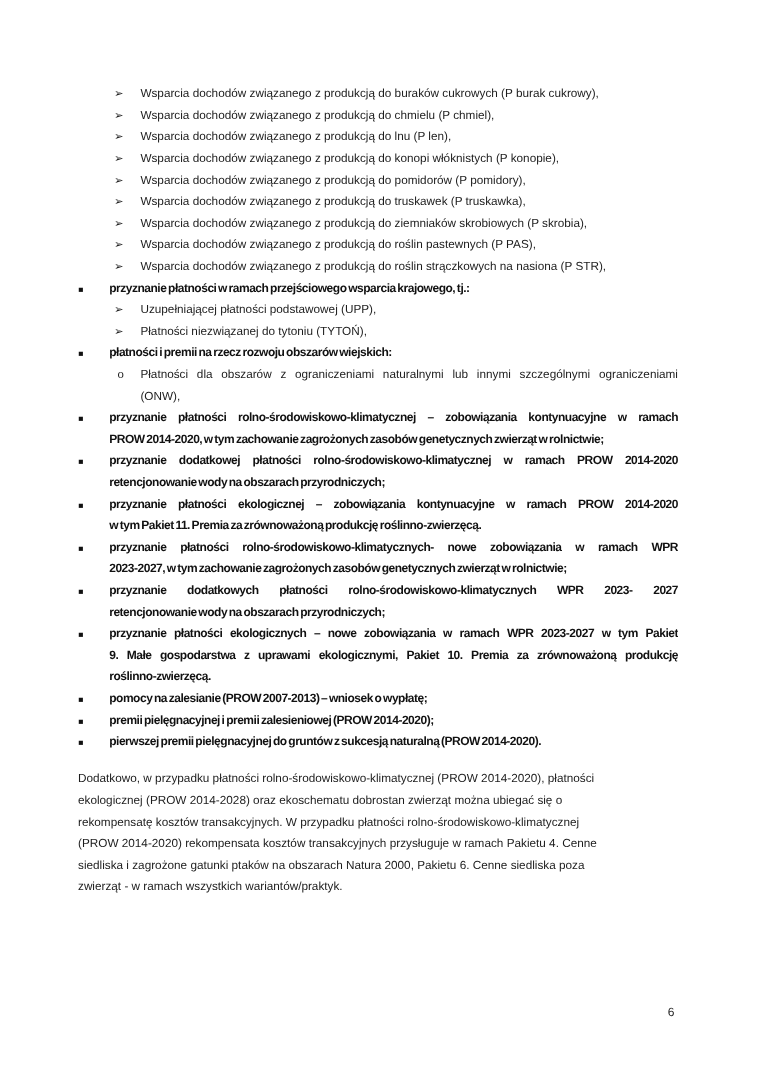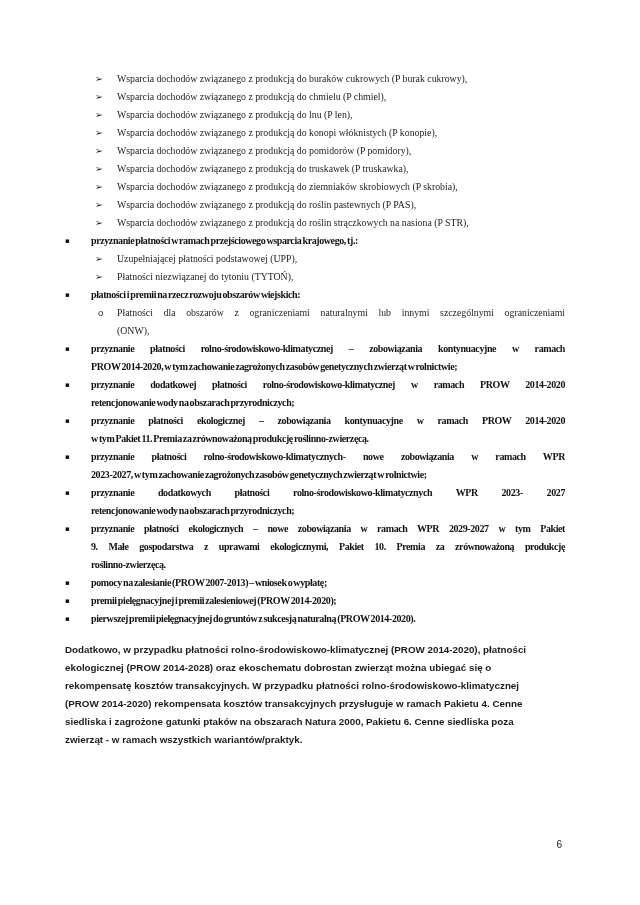--- a/index.html
+++ b/index.html
@@ -52,35 +52,34 @@
     line-height: 18px;
     font-family: "DejaVu Sans", sans-serif;
   }
   
   .row.circle { padding-left: 33px; }
   .row.circle .marker {
     flex: 0 0 19px;
     font-size: 9.5px;
     line-height: 18px;
   }
-  .lines { flex: 1; min-width: 0; font-family: Liberation Serif, serif; }
+  .lines { flex: 1; min-width: 0; }
   .tline {
     white-space: nowrap;
     height: 18px;
   }
   .tline.just {
     white-space: normal;
     text-align: justify;
     text-align-last: justify;
     overflow: hidden;
     max-height: 18px;
   }
   .para {
     margin-top: 13px;
-    font-weight: bold;
   }
   .para .tline { white-space: nowrap; }
   .page-number {
     position: absolute;
     top: 836px;
     right: 78px;
     font-size: 10px;
     color: #1c1c1c;
   }
 </style>
@@ -205,21 +204,21 @@
       <div class="row bullet">
         <span class="marker">▪</span>
         <div class="lines">
           <div class="tline just">przyznanie dodatkowych płatności rolno-środowiskowo-klimatycznych WPR 2023- 2027</div>
           <div class="tline">retencjonowanie wody na obszarach przyrodniczych;</div>
         </div>
       </div>
       <div class="row bullet">
         <span class="marker">▪</span>
         <div class="lines">
-          <div class="tline just">przyznanie płatności ekologicznych – nowe zobowiązania w ramach WPR 2029-2027 w tym Pakiet</div>
+          <div class="tline just">przyznanie płatności ekologicznych – nowe zobowiązania w ramach WPR 2023-2027 w tym Pakiet</div>
           <div class="tline just">9. Małe gospodarstwa z uprawami ekologicznymi, Pakiet 10. Premia za zrównoważoną produkcję</div>
           <div class="tline">roślinno-zwierzęcą.</div>
         </div>
       </div>
       <div class="row bullet">
         <span class="marker">▪</span>
         <div class="lines">
           <div class="tline">pomocy na zalesianie (PROW 2007-2013) – wniosek o wypłatę;</div>
         </div>
       </div>

